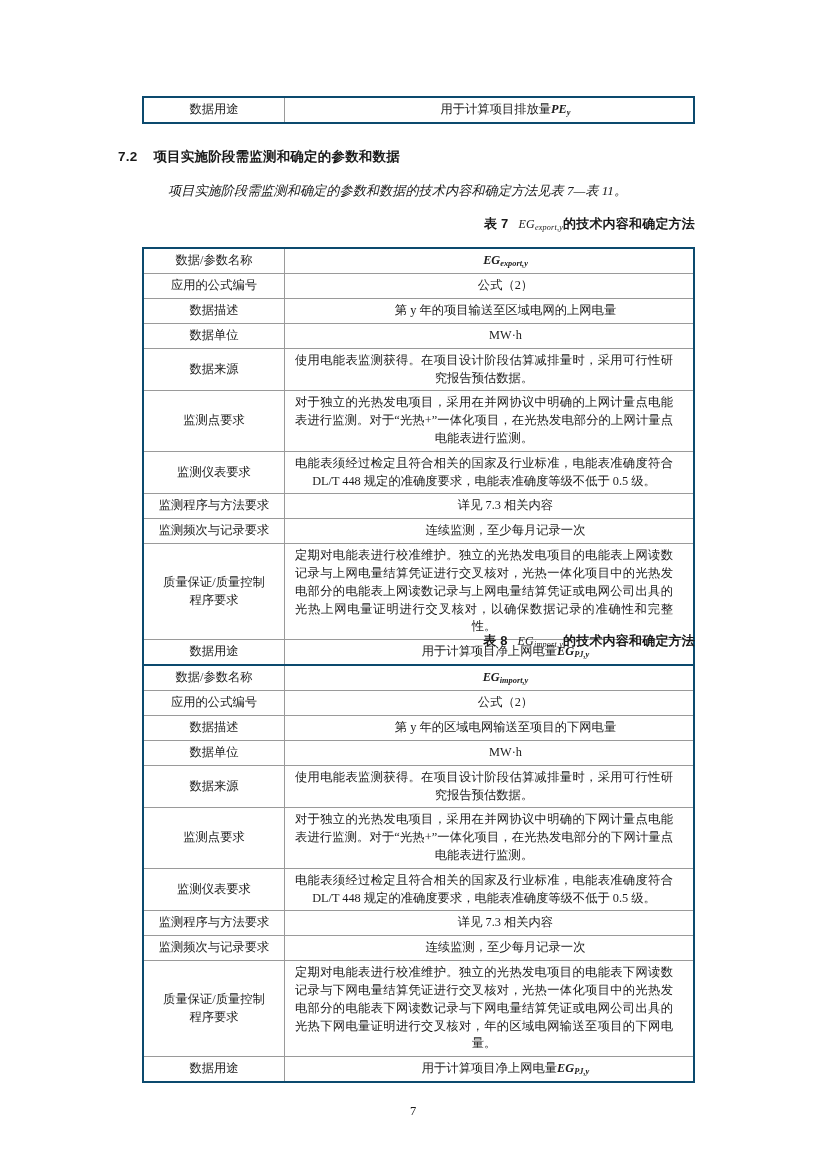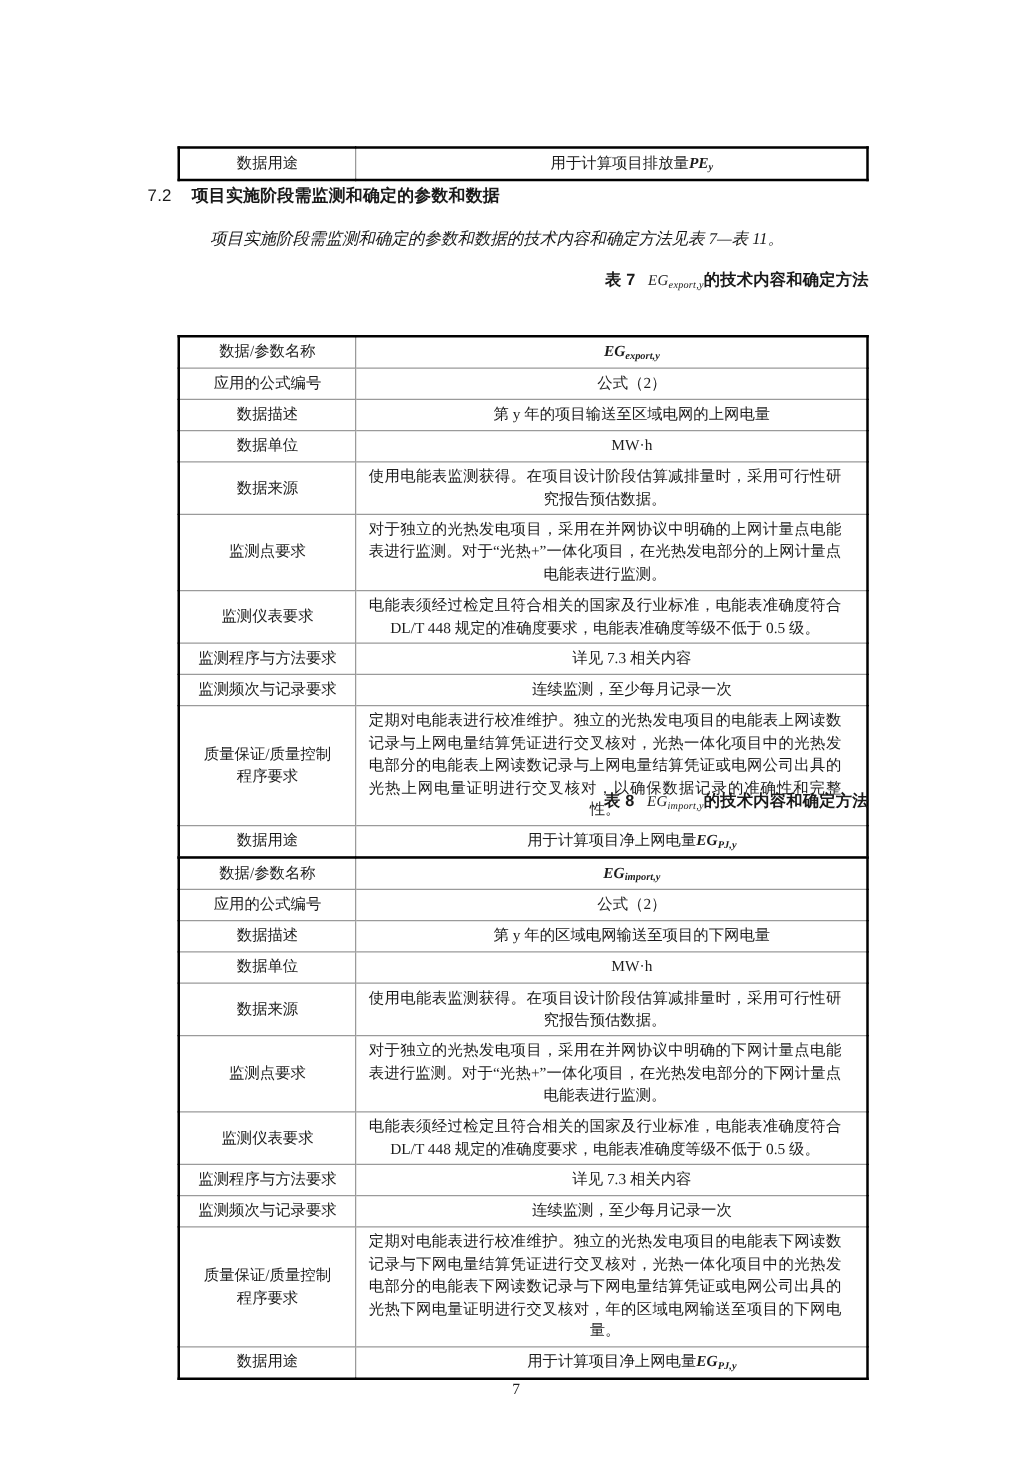--- a/index.html
+++ b/index.html
@@ -42,22 +42,21 @@
     text-align: center;
     padding-left: 39px;
   }
   table.spec .val.just {
     text-align: justify;
     text-align-last: center;
     padding-left: 10px;
     padding-right: 20px;
   }
   table.spec.framed {
-    border: 2px solid #000000;
-    margin-top: 21px;
+    border: 2px solid #0c4a6e;
   }
   table.spec.framed td {
     border-color: #9a9a9a;
   }
   table.spec.framed tr:first-child td { border-top: none; }
   table.spec.framed tr:last-child td { border-bottom: none; }
   table.spec.framed td:first-child { border-left: none; }
   table.spec.framed td:last-child { border-right: none; }
 
   
@@ -72,21 +71,21 @@
   .h2 {
     position: absolute;
     left: 118px;
     top: 148px;
     font-family: "Liberation Sans", "DejaVu Sans", sans-serif;
     font-size: 13.5px;
     font-weight: bold;
     letter-spacing: 0.2px;
     white-space: nowrap;
   }
-  .h2 .num { margin-right: 16px; font-weight: normal; }
+  .h2 .num { margin-right: 16px; font-weight: bold; }
 
   .para {
     position: absolute;
     left: 142px;
     top: 180px;
     width: 560px;
     font-size: 13.2px;
     text-indent: 26px;
     line-height: 1.6;
     font-style: italic;

